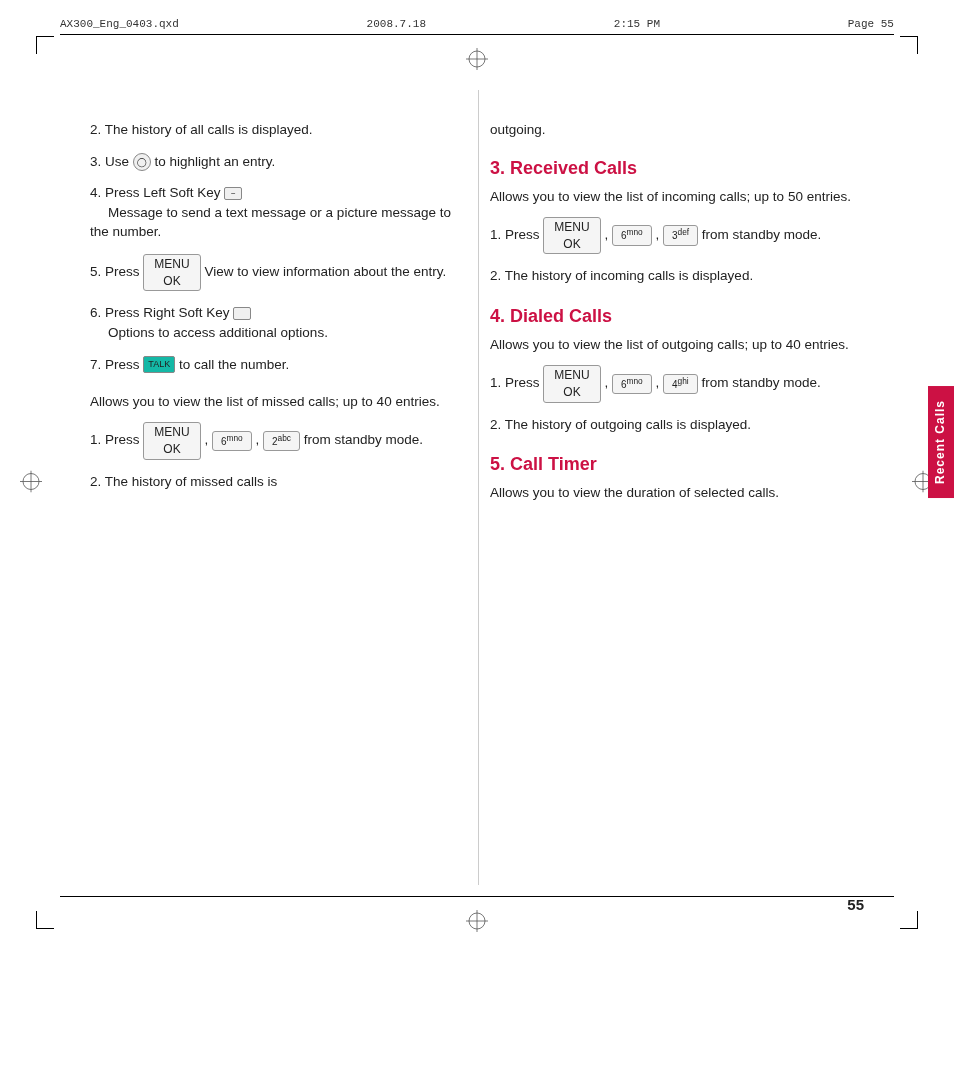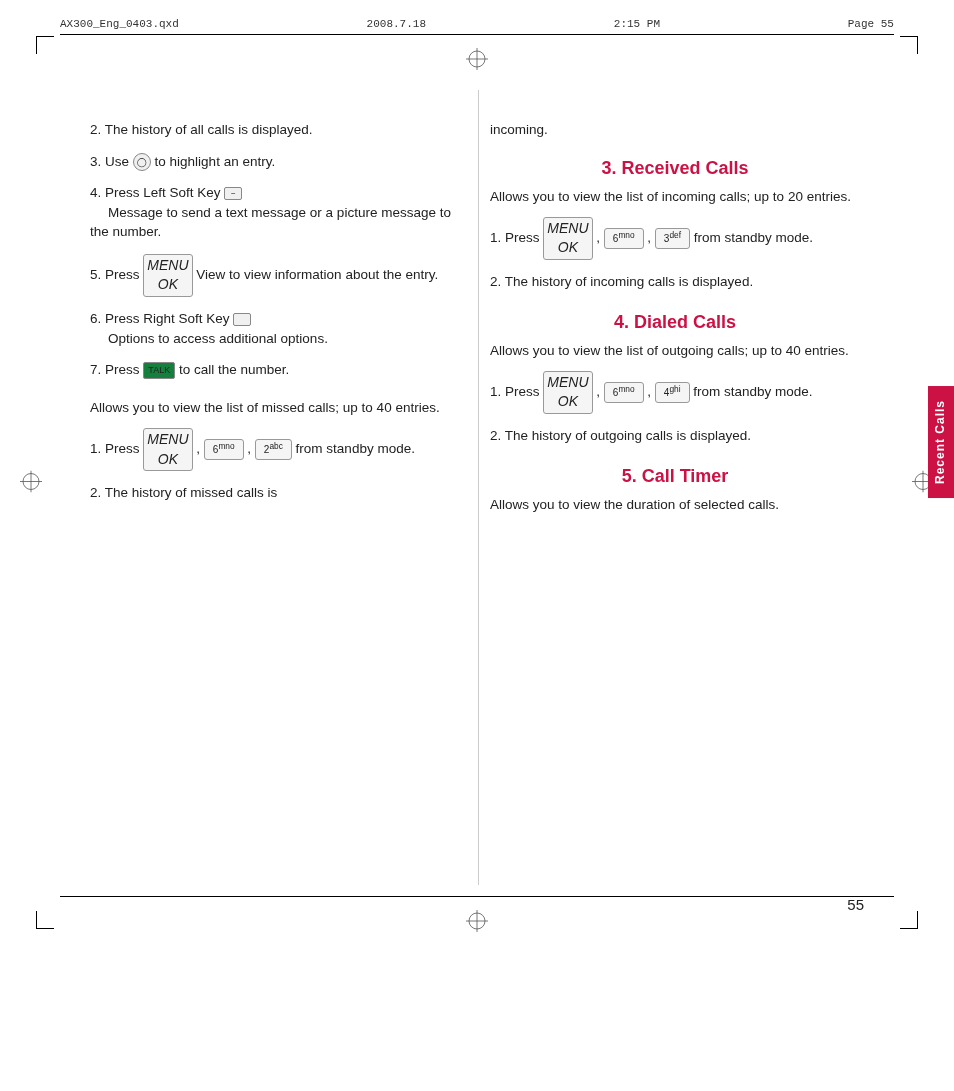--- a/index.html
+++ b/index.html
@@ -54,21 +54,20 @@
       line-height: 1.45;
       font-size: 13.5px;
     }
 
     .section-heading {
       font-size: 18px;
       font-weight: bold;
       color: #cc1144;
       margin-bottom: 8px;
       margin-top: 4px;
-      text-align: center;
     }
 
     .section-body {
       font-size: 13.5px;
       line-height: 1.5;
       margin-bottom: 10px;
     }
 
     .section-block {
       margin-bottom: 20px;
@@ -83,23 +82,22 @@
       font-size: 10px;
       font-family: Arial, sans-serif;
       background: #f5f5f5;
       color: #222;
       vertical-align: middle;
       line-height: 1.4;
       min-width: 26px;
       text-align: center;
     }
     .key-btn-menu {
-      font-size: 14px;
-      padding: 1px 3px;
-      font-style: italic;
+      font-size: 12px;
+      padding: 1px 10px;
     }
 
     
     .sidebar-tab {
       position: absolute;
       right: 0;
       top: 40%;
       width: 26px;
       background: #cc1144;
       writing-mode: vertical-rl;
@@ -112,21 +110,21 @@
       text-align: center;
       letter-spacing: 1px;
     }
 
     
     .page-number {
       position: absolute;
       bottom: 52px;
       right: 90px;
       font-size: 15px;
-      font-weight: normal;
+      font-weight: bold;
     }
 
     
     .bottom-line {
       position: absolute;
       bottom: 68px;
       left: 60px;
       right: 60px;
       border-bottom: 1px solid #000;
     }
@@ -162,21 +160,21 @@
       line-height: 12px;
       text-align: center;
     }
 
     .talk-btn {
       display: inline-block;
       border: 1px solid #888;
       border-radius: 2px;
       padding: 1px 4px;
       font-size: 9px;
-      background: #15803d;
+      background: #14b8a6;
       vertical-align: middle;
     }
   </style>
 </head>
 <body>
 
 <div class="page-container">
 
   <div class="header-bar">
     <span>AX300_Eng_0403.qxd</span>
@@ -288,25 +286,25 @@
       <div class="list-item">
         <span>2.</span>
         <span>The history of missed calls is</span>
       </div>
     </div>
 
   </div>
 
   <div style="position: absolute; top: 120px; left: 490px; width: 370px;">
 
-    <div class="list-item" style="margin-bottom: 18px;">incoming.</div>
+    <div class="list-item" style="margin-bottom: 18px;">outgoing.</div>
 
     <div class="section-block">
       <div class="section-heading">3. Received Calls</div>
-      <div class="section-body">Allows you to view the list of incoming calls; up to 20 entries.</div>
+      <div class="section-body">Allows you to view the list of incoming calls; up to 50 entries.</div>
 
       <div class="list-item">
         <span>1.</span>
         <span>Press</span>
         <span class="key-btn key-btn-menu">MENU<br>OK</span>
         ,
         <span class="key-btn">6<sup>mno</sup></span>
         ,
         <span class="key-btn">3<sup>def</sup></span>
         <span>from standby mode.</span>

